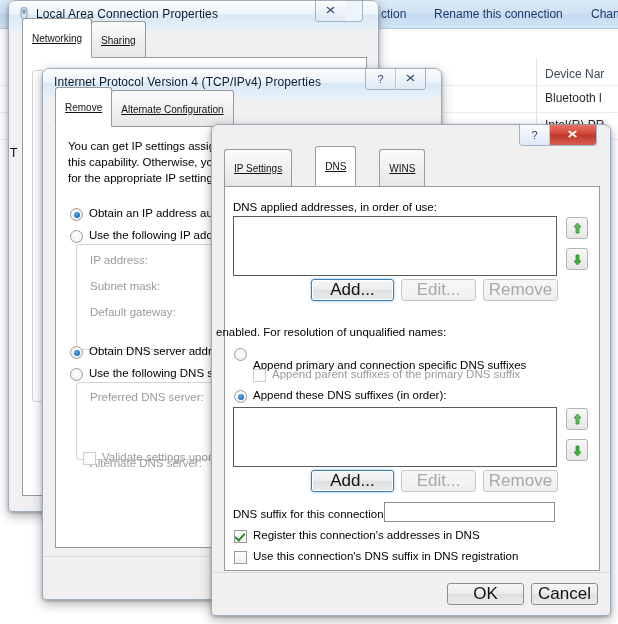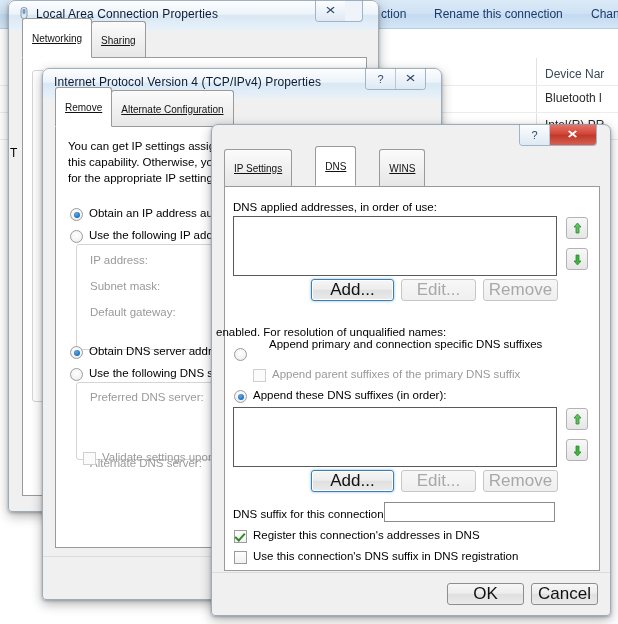--- a/index.html
+++ b/index.html
@@ -424,21 +424,21 @@
     </svg>
   </div>
 
   <div class="btn default" style="left:100px; top:155px; width:83px;">Add...</div>
   <div class="btn disabled" style="left:190px; top:155px; width:75px;">Edit...</div>
   <div class="btn disabled" style="left:272px; top:155px; width:75px;">Remove</div>
 
   <div class="lbl" style="left:5px; top:202px;">enabled. For resolution of unqualified names:</div>
 
   <div class="radio" style="left:23px; top:224px;"></div>
-  <div class="lbl" style="left:42px; top:214px;margin-left:16px;">Append primary and connection specific DNS suffixes</div>
+  <div class="lbl" style="left:42px; top:235px;">Append primary and connection specific DNS suffixes</div>
 
   <div class="checkbox dim" style="left:42px; top:245px;"></div>
   <div class="lbl dim" style="left:61px; top:244px;">Append parent suffixes of the primary DNS suffix</div>
 
   <div class="radio on" style="left:23px; top:266px;"></div>
   <div class="lbl" style="left:42px; top:265px;">Append these DNS suffixes (in order):</div>
 
   <div class="listbox" style="left:22px; top:283px; width:322px; height:58px;"></div>
   <div class="arrow-btn" style="left:355px; top:284px;">
     <svg width="11" height="13" viewBox="0 0 11 13">

